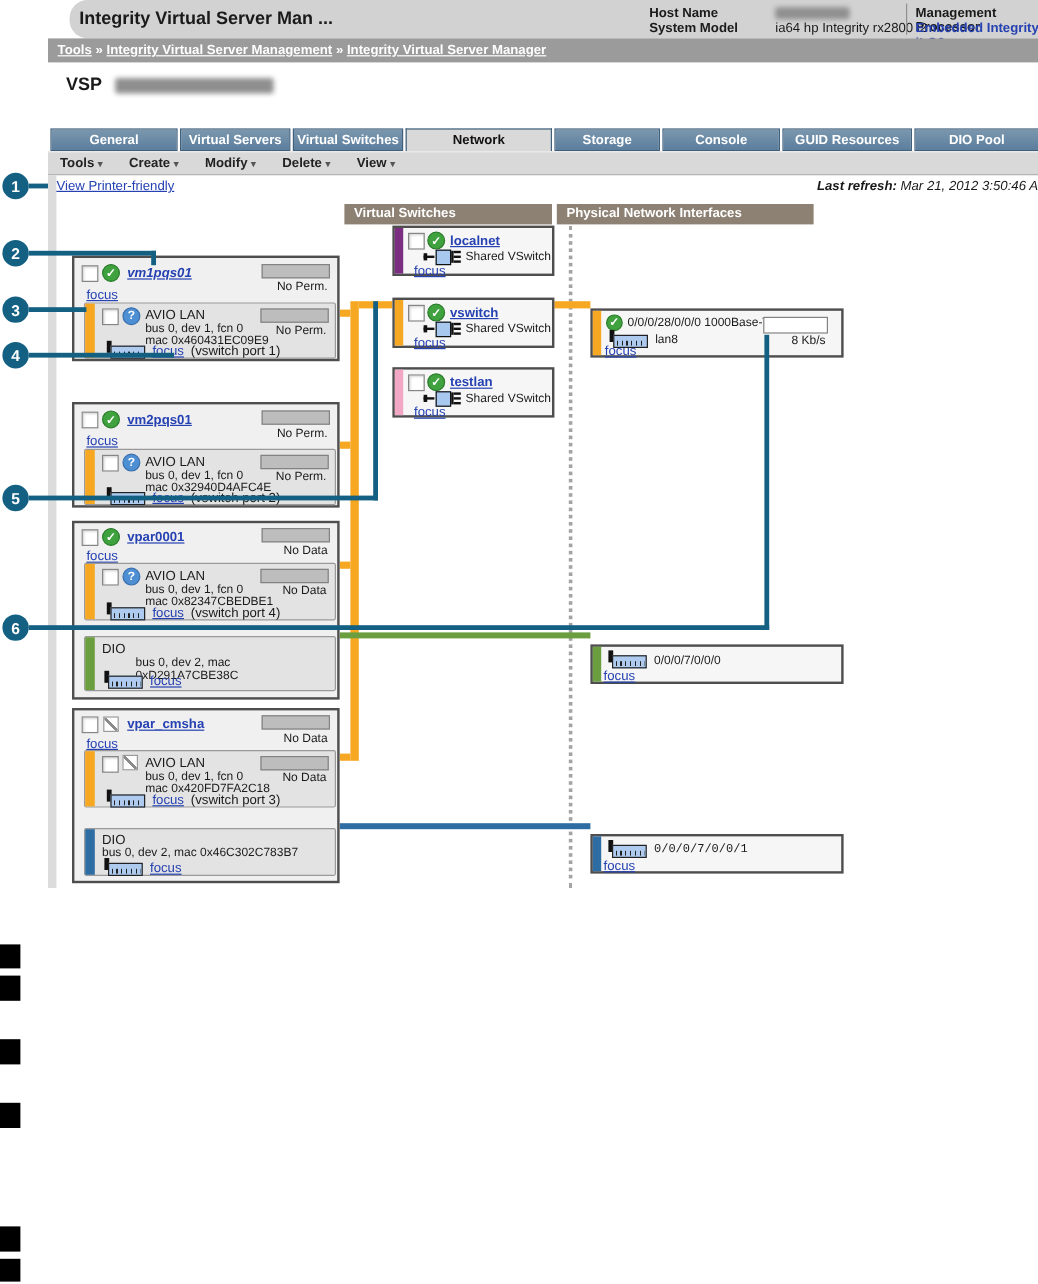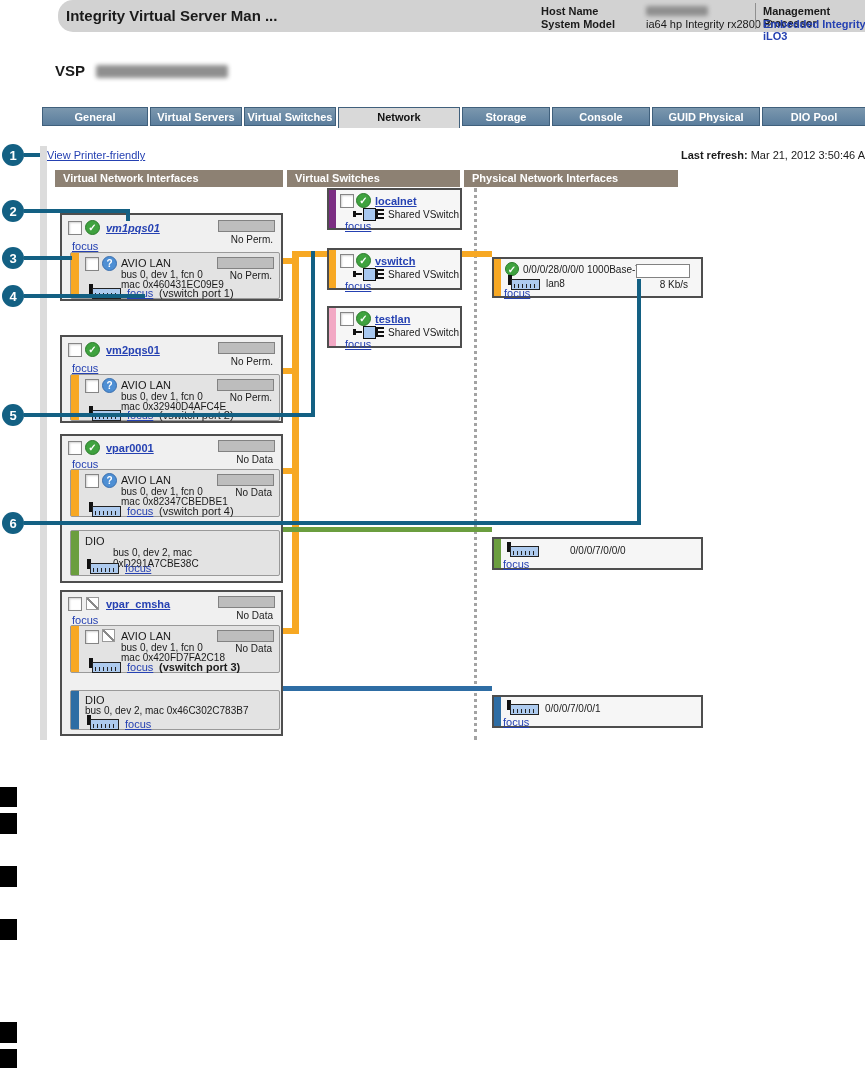--- a/index.html
+++ b/index.html
@@ -70,45 +70,60 @@
     <div class="abs t15 bold" style="left:8px;top:7px;">Integrity Virtual Server Man ...</div>
     <div class="abs t11 bold" style="left:483px;top:5px;">Host Name</div>
     <div class="abs t11 bold" style="left:483px;top:18px;text-align:right;">System Model</div>
     <div class="abs redacted" style="left:588px;top:6px;width:62px;height:10px;"></div>
     <div class="abs t11" style="left:588px;top:18px;">ia64 hp Integrity rx2800 i2</div>
     <div class="abs" style="left:697px;top:3px;width:1px;height:26px;background:#8f8f8f;"></div>
     <div class="abs t11 bold" style="left:705px;top:5px;">Management Processor</div>
     <div class="abs t11 bold lnk" style="left:705px;top:18px;text-decoration:none;">Embedded Integrity iLO3</div>
   </div>
 
+  <div class="abs crumb" style="left:40px;top:32px;width:825px;height:20px;">
+    <div class="abs t11 bold" style="left:8px;top:4px;white-space:nowrap;">
+      <span class="wlnk">Tools</span>
+      <span style="color:#fff;">»</span>
+      <span class="wlnk">Integrity Virtual Server Management</span>
+      <span style="color:#fff;">»</span>
+      <span class="wlnk">Integrity Virtual Server Manager</span>
+    </div>
+  </div>
 
   <div class="abs t15 bold" style="left:55px;top:62px;">VSP</div>
   <div class="abs redacted" style="left:96px;top:65px;width:132px;height:13px;"></div>
 
   <div class="abs tabrow" style="left:42px;top:107px;">
     <div class="tab" style="width:106px;">General</div>
     <div class="tab" style="width:92px;">Virtual Servers</div>
     <div class="tab" style="width:92px;">Virtual Switches</div>
     <div class="tab active" style="width:122px;">Network</div>
     <div class="tab" style="width:88px;">Storage</div>
     <div class="tab" style="width:98px;">Console</div>
-    <div class="tab" style="width:108px;">GUID Physical</div>
+    <div class="tab" style="width:108px;">GUID Resources</div>
     <div class="tab" style="width:104px;">DIO Pool</div>
   </div>
 
+  <div class="abs toolbar" style="left:40px;top:126px;width:825px;height:20px;">
+    <span class="menu"><span>Tools</span><span class="caret">▾</span></span>
+    <span class="menu"><span>Create</span><span class="caret">▾</span></span>
+    <span class="menu"><span>Modify</span><span class="caret">▾</span></span>
+    <span class="menu"><span>Delete</span><span class="caret">▾</span></span>
+    <span class="menu"><span>View</span><span class="caret">▾</span></span>
+  </div>
 
   <div class="abs" style="left:40px;top:146px;width:7px;height:594px;background:#DCDCDC;"></div>
 
   <div class="abs t11 lnk" style="left:47px;top:149px;">View Printer-friendly</div>
-  <div class="abs t11 rt" style="left:620px;top:149px;width:245px;white-space:nowrap;overflow:hidden;">
+  <div class="abs t11 rt" style="left:620px;top:149px;width:245px;white-space:nowrap;overflow:hidden;font-style:italic;">
     <span class="bold">Last refresh:</span>
     <span>Mar 21, 2012 3:50:46 A</span>
   </div>
 
-  <div class="abs colhdr" style="left:55px;top:170px;width:228px;height:17px;">Virtual Network Interfaces</div>
   <div class="abs colhdr" style="left:287px;top:170px;width:173px;height:17px;">Virtual Switches</div>
   <div class="abs colhdr" style="left:464px;top:170px;width:214px;height:17px;">Physical Network Interfaces</div>
 
   <div class="dotsep" style="left:474px;top:188px;height:552px;"></div>
 
   <div class="conn-o" style="left:292px;top:251px;width:7px;height:383px;"></div>
   <div class="conn-o" style="left:283px;top:258px;width:9px;height:6px;"></div>
   <div class="conn-o" style="left:283px;top:368px;width:9px;height:6px;"></div>
   <div class="conn-o" style="left:283px;top:468px;width:9px;height:6px;"></div>
   <div class="conn-o" style="left:283px;top:628px;width:9px;height:6px;"></div>
@@ -219,21 +234,21 @@
       <div class="abs slashicon" style="position:absolute;left:31px;top:3px;"></div>
       <div class="abs t11" style="left:50px;top:4px;">AVIO LAN</div>
       <div class="abs t10" style="left:50px;top:16px;">bus 0, dev 1, fcn 0</div>
       <div class="abs t10" style="left:50px;top:26px;">mac 0x420FD7FA2C18</div>
       <div class="abs nic-icon" style="left:18px;top:34px;">
           <span class="flag"></span>
           <span class="bodyr"></span>
           <span class="ticks"></span>
         </div>
       <div class="abs t11 lnk" style="left:56px;top:35px;">focus</div>
-      <div class="abs t11" style="left:88px;top:35px;font-weight:bold;">(vswitch port 3)</div>
+      <div class="abs t11" style="left:88px;top:35px;">(vswitch port 3)</div>
       <div class="abs meter" style="left:146px;top:4px;width:55px;"></div>
       <div class="abs t10 rt" style="left:130px;top:17px;width:71px;">No Data</div>
     </div>
     <div class="abs inner" style="left:8px;top:98px;width:210px;height:40px;">
       <div class="stripe" style="background:#2E6DA4;"></div>
       <div class="abs t11" style="left:14px;top:3px;">DIO</div>
       <div class="abs t10" style="left:14px;top:14px;">bus 0, dev 2, mac 0x46C302C783B7</div>
       <div class="abs nic-icon" style="left:16px;top:26px;">
           <span class="flag"></span>
           <span class="bodyr"></span>
@@ -312,32 +327,32 @@
     <div class="abs t11 lnk" style="left:10px;top:28px;">focus</div>
   </div>
 
   <div class="abs card" style="left:492px;top:537px;width:211px;height:33px;background:#F6F6F6;">
     <div class="stripe" style="width:7px;background:#6B9E3F;"></div>
     <div class="abs nic-icon" style="left:13px;top:5px;">
         <span class="flag"></span>
         <span class="bodyr"></span>
         <span class="ticks"></span>
       </div>
-    <div class="abs t10" style="left:51px;top:6px;margin-left:25px;">0/0/0/7/0/0/0</div>
+    <div class="abs t10" style="left:51px;top:6px;">0/0/0/7/0/0/0</div>
     <div class="abs t11 lnk" style="left:9px;top:19px;">focus</div>
   </div>
 
   <div class="abs card" style="left:492px;top:695px;width:211px;height:33px;background:#F6F6F6;">
     <div class="stripe" style="width:7px;background:#2E6DA4;"></div>
     <div class="abs nic-icon" style="left:13px;top:5px;">
         <span class="flag"></span>
         <span class="bodyr"></span>
         <span class="ticks"></span>
       </div>
-    <div class="abs t10" style="left:51px;top:6px;">0/0/0/7/0/0/1</div>
+    <div class="abs t10" style="left:51px;top:6px;font-family:Liberation Mono, monospace;">0/0/0/7/0/0/1</div>
     <div class="abs t11 lnk" style="left:9px;top:19px;">focus</div>
   </div>
 
   <div class="cline" style="left:24px;top:153px;width:16px;height:4px;"></div>
   <div class="cline" style="left:24px;top:209px;width:106px;height:4px;"></div>
   <div class="cline" style="left:126px;top:209px;width:4px;height:12px;"></div>
   <div class="cline" style="left:24px;top:256px;width:48px;height:4px;"></div>
   <div class="cline" style="left:24px;top:294px;width:121px;height:4px;"></div>
   <div class="cline" style="left:24px;top:413px;width:291px;height:4px;"></div>
   <div class="cline" style="left:311px;top:251px;width:4px;height:166px;"></div>

